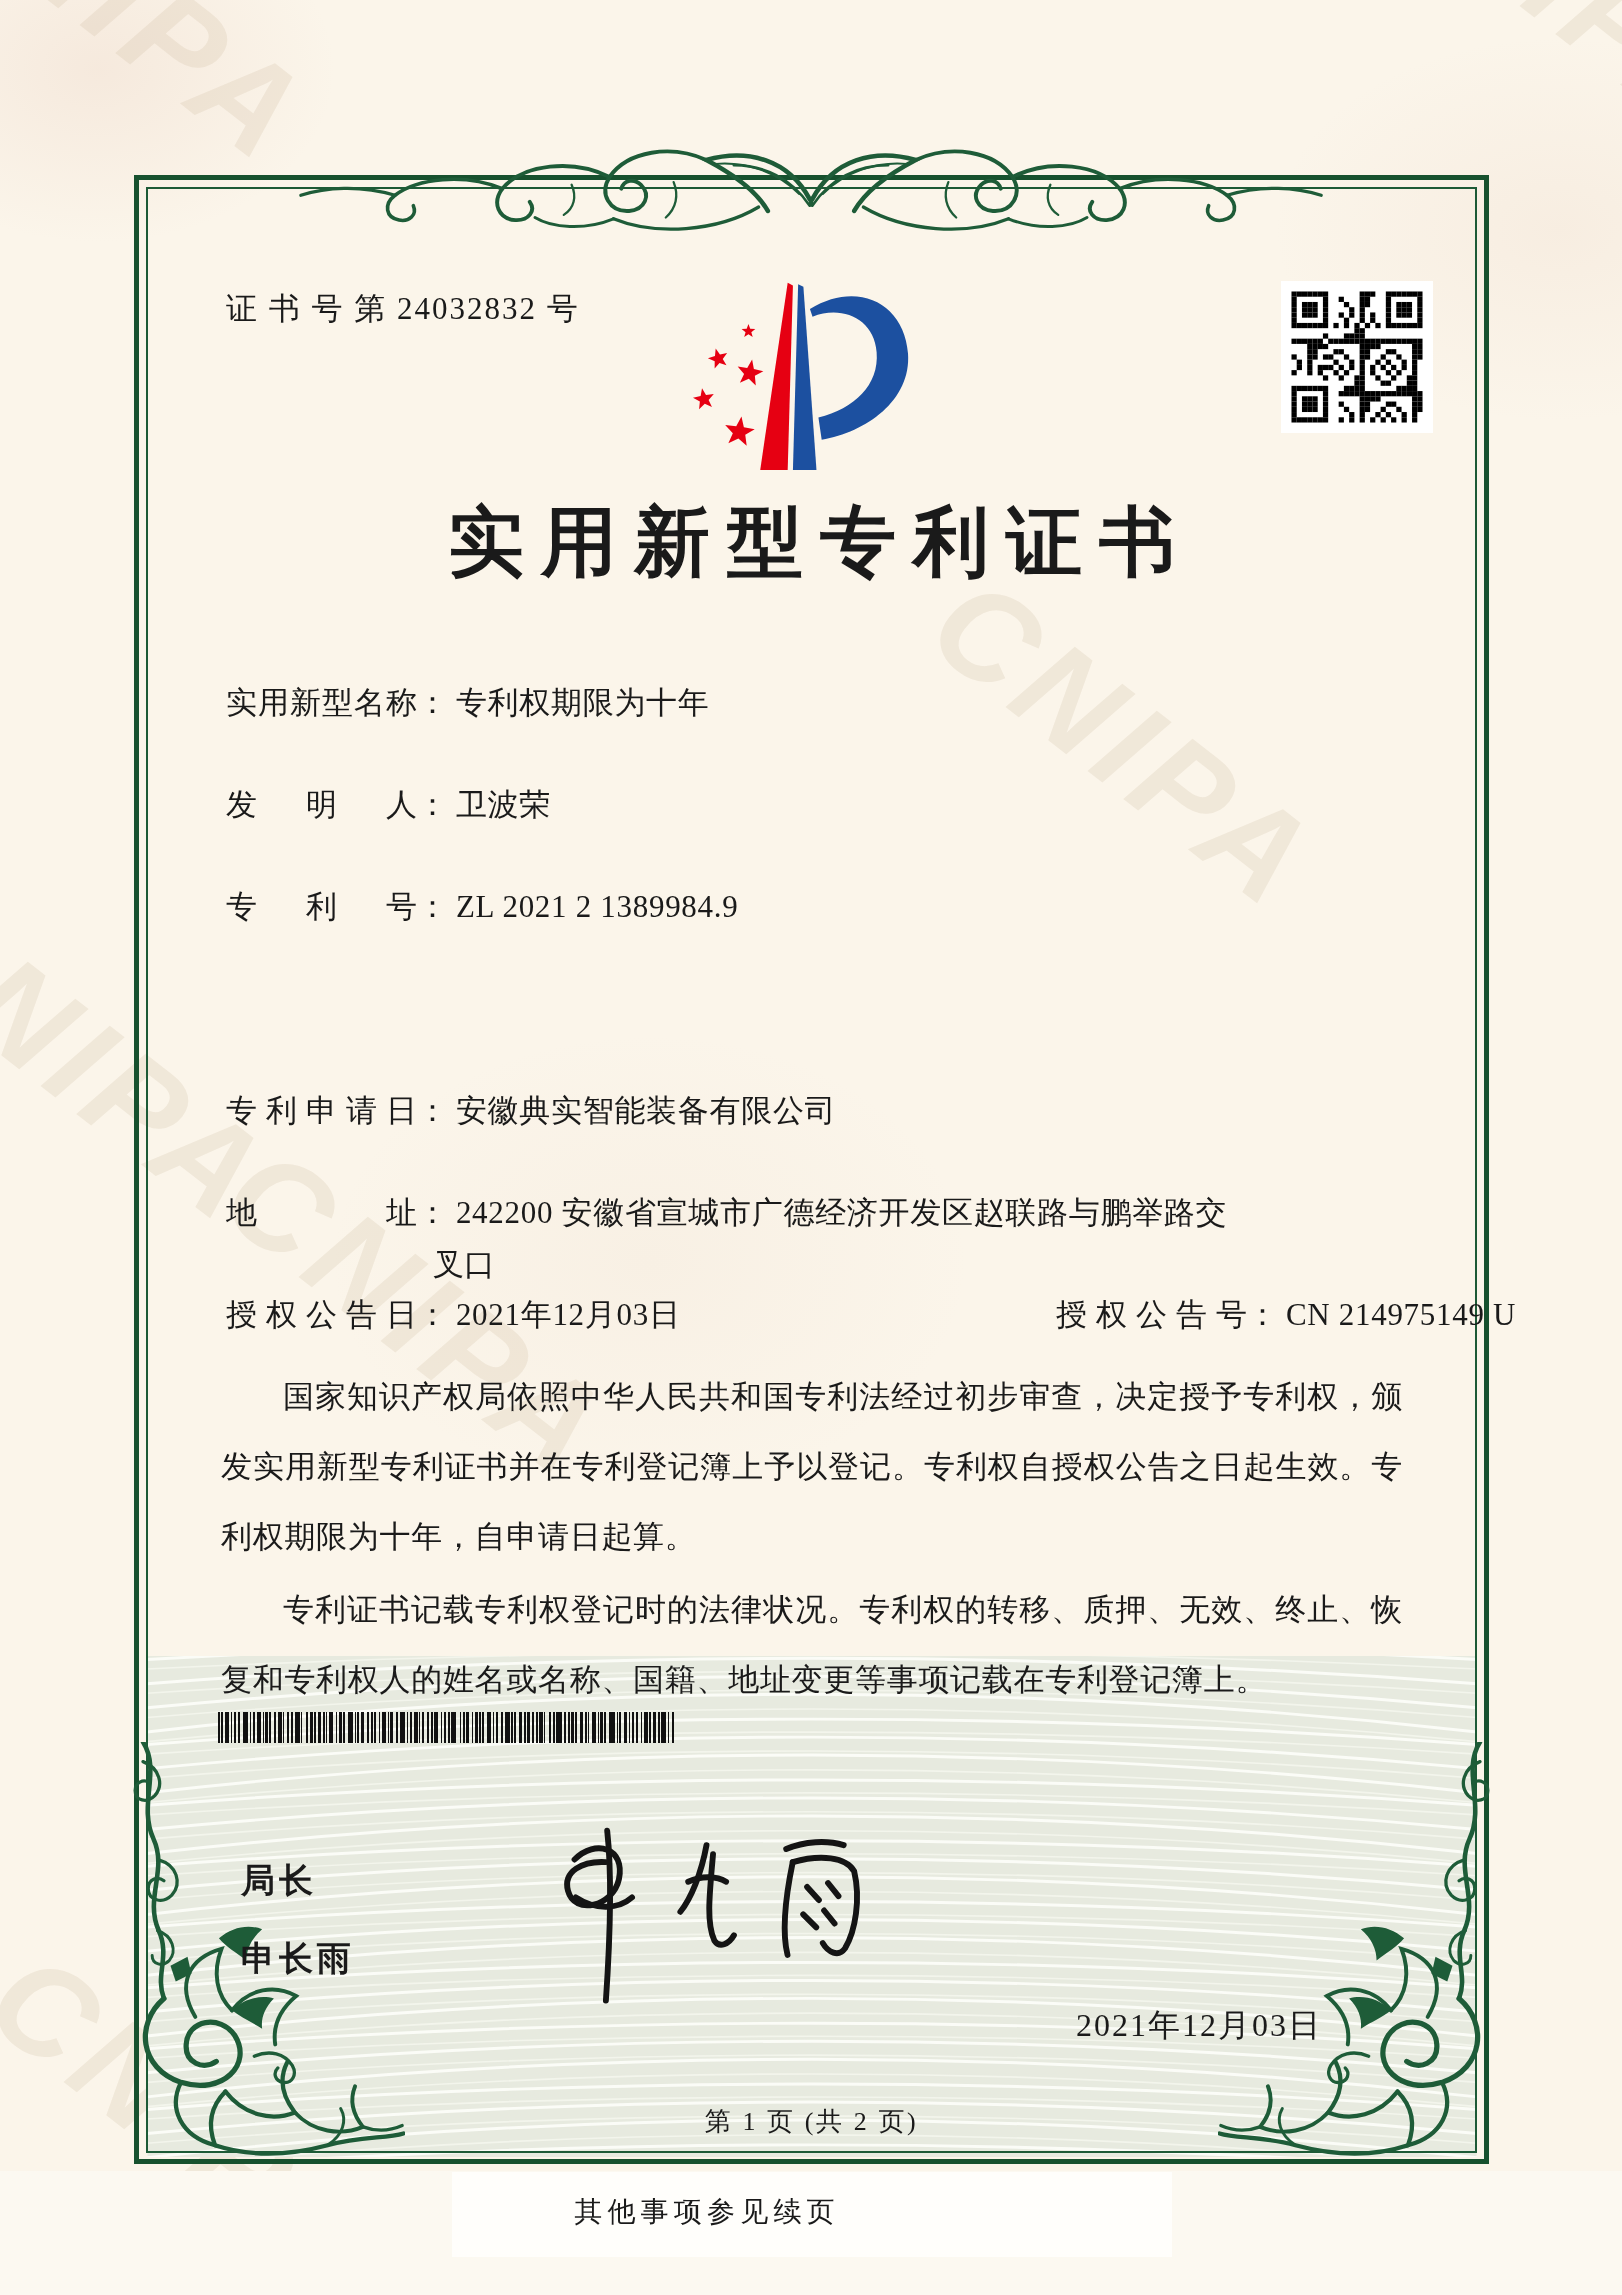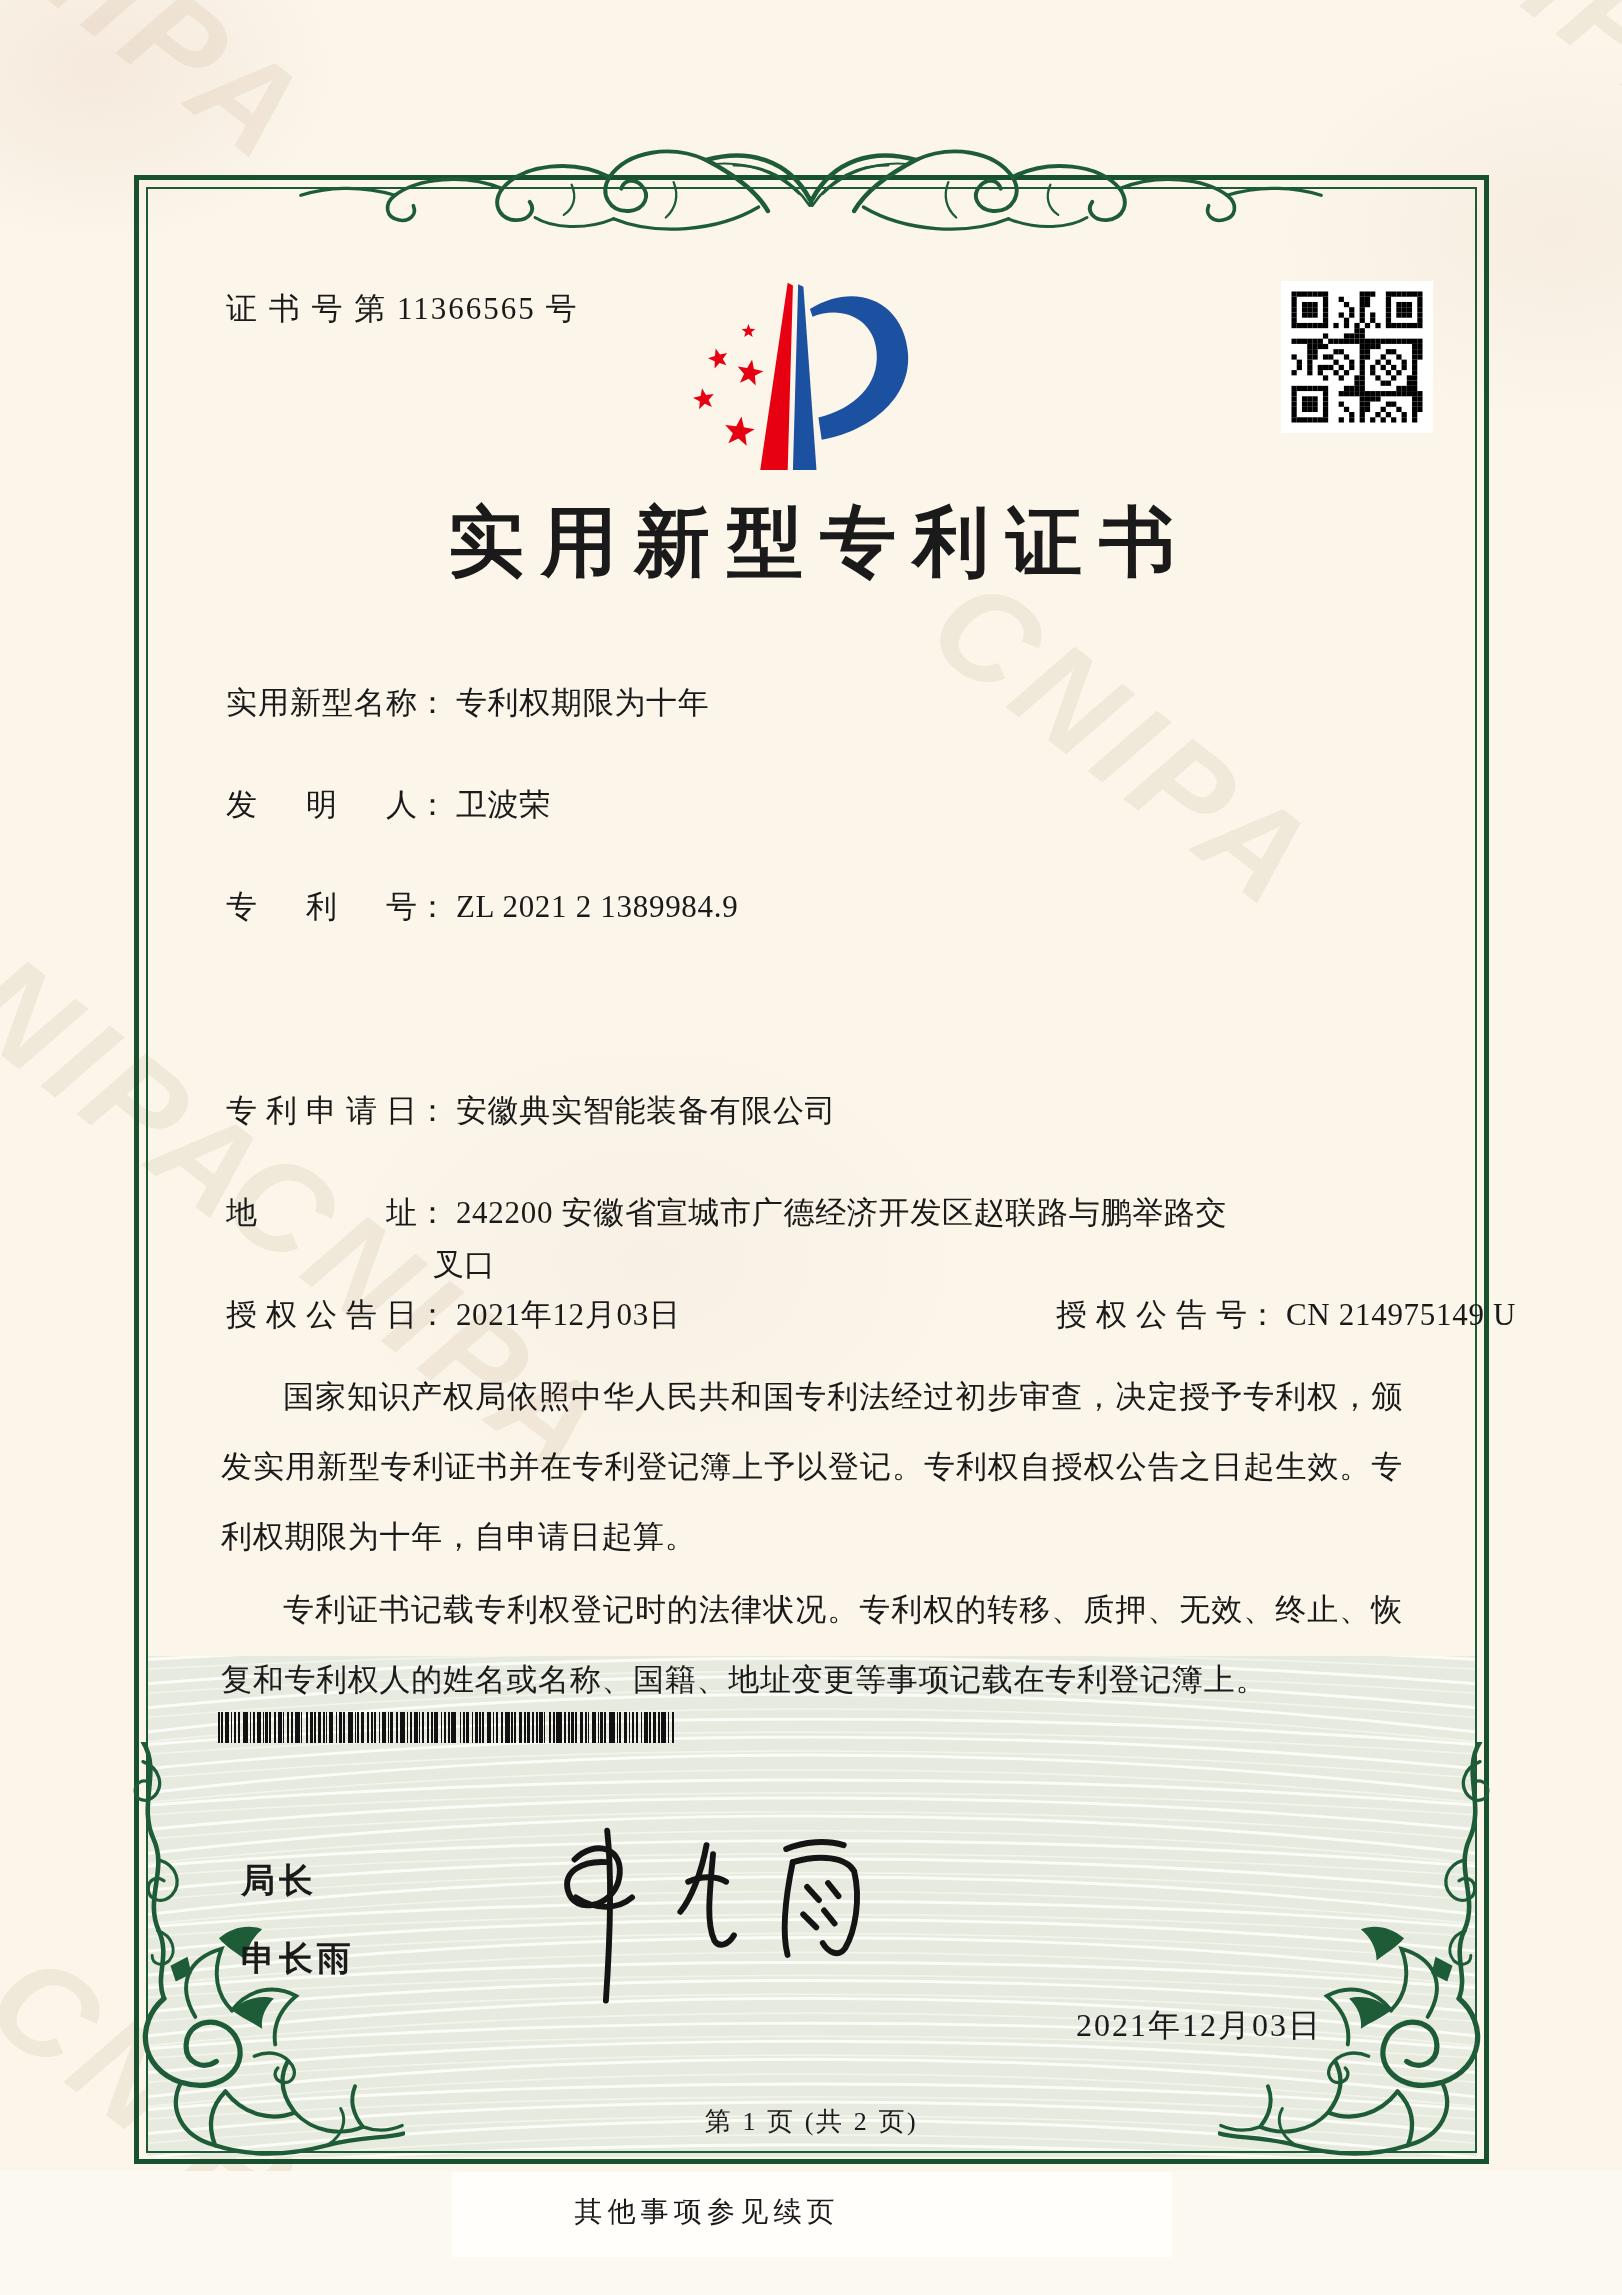--- a/index.html
+++ b/index.html
@@ -202,21 +202,21 @@
         <path d="M92,288 C116,296 122,320 110,334 C100,344 84,340 84,326" stroke-width="4.5"></path>
       </g>
       <g fill="#1e5c38" stroke="none">
         <path d="M112,342 l26,-14 l6,26 l-24,12 z"></path>
         <path d="M186,300 C206,282 232,278 252,286 C236,300 228,316 228,334 C212,322 196,312 186,300 Z"></path>
         <path d="M206,410 C224,392 250,386 270,392 C256,406 250,422 252,438 C236,428 218,420 206,410 Z"></path>
       </g>
     </svg>
   </div>
 
-  <div class="abs cert-no">证 书 号 第 11366565 号</div>
+  <div class="abs cert-no">证 书 号 第 24032832 号</div>
 
   <svg class="abs" id="logo" style="left:688px;top:275px;" width="236" height="206" viewBox="0 0 360 315">
     <g id="logo-stars" fill="#e60012">
         <polygon points="92.0,75.0 94.7,82.3 102.5,82.6 96.4,87.4 98.5,94.9 92.0,90.6 85.5,94.9 87.6,87.4 81.5,82.6 89.3,82.3"></polygon>
         <polygon points="41.9,112.5 48.4,121.7 59.4,119.3 52.7,128.4 58.4,138.1 47.7,134.5 40.3,142.9 40.4,131.7 30.0,127.2 40.8,123.8"></polygon>
         <polygon points="97.6,129.3 100.3,143.9 114.8,147.1 101.8,154.1 103.2,168.9 92.5,158.7 78.9,164.6 85.3,151.2 75.5,140.1 90.1,142.1"></polygon>
         <polygon points="21.0,173.3 27.1,183.6 39.0,182.0 31.1,191.0 36.2,201.8 25.2,197.0 16.5,205.3 17.7,193.4 7.2,187.6 18.9,185.0"></polygon>
         <polygon points="81.3,216.2 85.0,232.7 101.6,235.8 87.1,244.4 89.3,261.2 76.6,250.0 61.3,257.3 68.1,241.8 56.4,229.5 73.3,231.1"></polygon>
       </g>
     <polygon points="152,12 160,16 152,298 110,298" fill="#e60012"></polygon>

